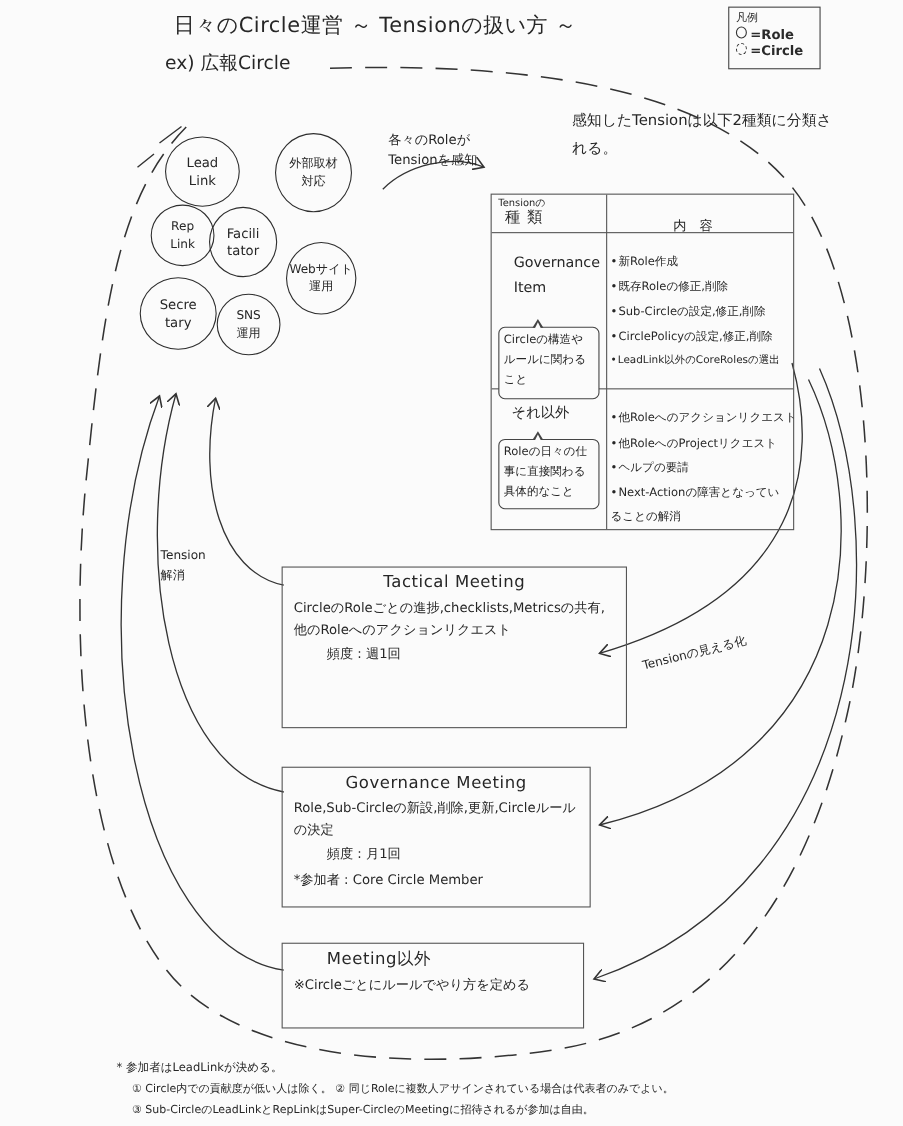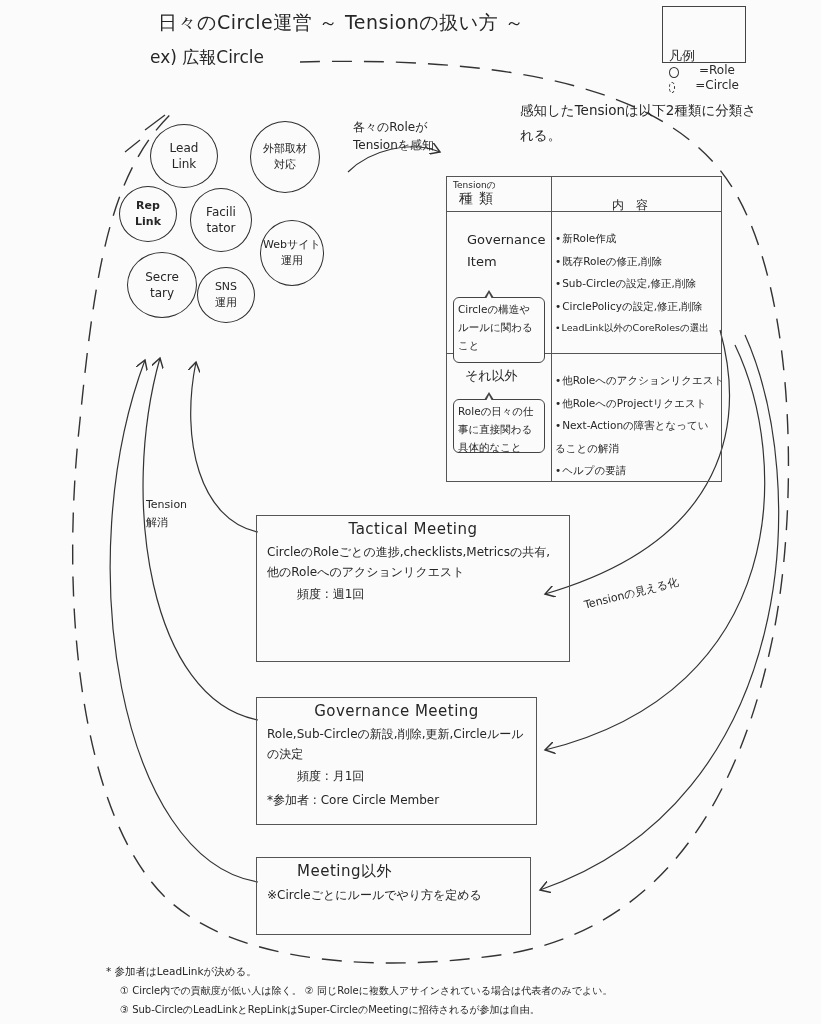--- a/index.html
+++ b/index.html
@@ -5,22 +5,22 @@
   * { box-sizing: border-box; margin: 0; padding: 0; }
   html, body { width: 821px; height: 1024px; background: #fbfbfb; overflow: hidden; }
   body { position: relative; font-family: "DejaVu Sans", sans-serif; color: #2a2a2a; }
   .abs { position: absolute; }
   .hw { font-family: "DejaVu Sans", sans-serif; color: #262626; }
   svg.overlay { position: absolute; left: 0; top: 0; width: 821px; height: 1024px; pointer-events: none; }
 
   .title { left: 158px; top: 10px; font-size: 19px; letter-spacing: 0.5px; }
   .subtitle { left: 150px; top: 46px; font-size: 17px; }
   .legend { left: 662px; top: 6px; width: 84px; height: 57px; border: 1.5px solid #444; padding: 2px 6px; font-size: 11px; line-height: 15px; }
-  .legend .lg-title { font-size: 13px; margin-top: 39px; }
-  .legend .row { display: flex; align-items: flex-end; gap: 20px; font-size: 12px; }
+  .legend .lg-title { font-size: 10px; }
+  .legend .row { display: flex; align-items: flex-start; gap: 3px; font-size: 12px; font-weight: bold; }
   .legend .sym { display: inline-block; width: 10px; height: 11px; border-radius: 50%; border: 1.5px solid #333; }
   .legend .sym.dashed { border-style: dashed; }
 
   .role { position: absolute; border: 1.6px solid #2e2e2e; border-radius: 50%; display: flex; align-items: center; justify-content: center; text-align: center; font-size: 12px; line-height: 16px; white-space: pre-line; }
 
   .sense-note { left: 353px; top: 118px; font-size: 12px; line-height: 18px; white-space: pre-line; }
   .classify-note { left: 520px; top: 98px; font-size: 13.5px; line-height: 25px; width: 240px; }
 
   .ttable { left: 446px; top: 176px; width: 276px; height: 306px; border: 1.4px solid #555; padding-left: 48px; }
   .ttable .vline { position: absolute; left: 104px; top: 0; bottom: 0; border-left: 1.4px solid #555; }
@@ -83,21 +83,21 @@
   <div class="row">
     <span class="sym dashed"></span>
     <span>=Circle</span>
   </div>
 </div>
 
 <div class="role hw" style="left:150px;top:124px;width:68px;height:64px;">Lead
 Link</div>
 <div class="role hw" style="left:250px;top:121px;width:70px;height:72px;font-size:11px;">外部取材
 対応</div>
-<div class="role hw" style="left:119px;top:186px;width:58px;height:56px;font-size:11px;font-weight:bold;">Rep
+<div class="role hw" style="left:137px;top:186px;width:58px;height:56px;font-size:11px;">Rep
 Link</div>
 <div class="role hw" style="left:190px;top:188px;width:62px;height:64px;">Facili
 tator</div>
 <div class="role hw" style="left:260px;top:220px;width:64px;height:66px;font-size:11px;">Webサイト
 運用</div>
 <div class="role hw" style="left:127px;top:252px;width:70px;height:66px;">Secre
 tary</div>
 <div class="role hw" style="left:197px;top:267px;width:58px;height:56px;font-size:11px;">SNS
 運用</div>
 
@@ -119,26 +119,26 @@
   <div class="bubble hw" style="left:6px;top:120px;width:92px;height:66px;">Circleの構造やルールに関わること</div>
   <ul class="items hw" style="top:38px;">
     <li>新Role作成</li>
     <li>既存Roleの修正,削除</li>
     <li>Sub-Circleの設定,修正,削除</li>
     <li>CirclePolicyの設定,修正,削除</li>
     <li style="font-size:9.5px;">LeadLink以外のCoreRolesの選出</li>
   </ul>
 
   <div class="type-label hw" style="left:18px;top:188px;">それ以外</div>
-  <div class="bubble hw" style="left:6px;top:222px;width:92px;height:54px;">Roleの日々の仕事に直接関わる具体的なこと</div>
+  <div class="bubble hw" style="left:6px;top:222px;width:92px;height:64px;">Roleの日々の仕事に直接関わる具体的なこと</div>
   <ul class="items hw" style="top:180px;">
     <li>他Roleへのアクションリクエスト</li>
     <li>他RoleへのProjectリクエスト</li>
+    <li>ヘルプの要請</li>
     <li style="white-space:normal;">Next-Actionの障害となっていることの解消</li>
-    <li>ヘルプの要請</li>
   </ul>
 </div>
 
 <div class="abs hw side-label" style="left:583px;top:585px;transform:rotate(-14deg);">Tensionの見える化</div>
 <div class="abs hw side-label" style="left:146px;top:496px;">Tension
 解消</div>
 
 <div class="mbox hw" style="left:256px;top:515px;width:314px;height:147px;">
   <div class="mtitle">Tactical Meeting</div>
   <div class="desc">CircleのRoleごとの進捗,checklists,Metricsの共有,他のRoleへのアクションリクエスト</div>

